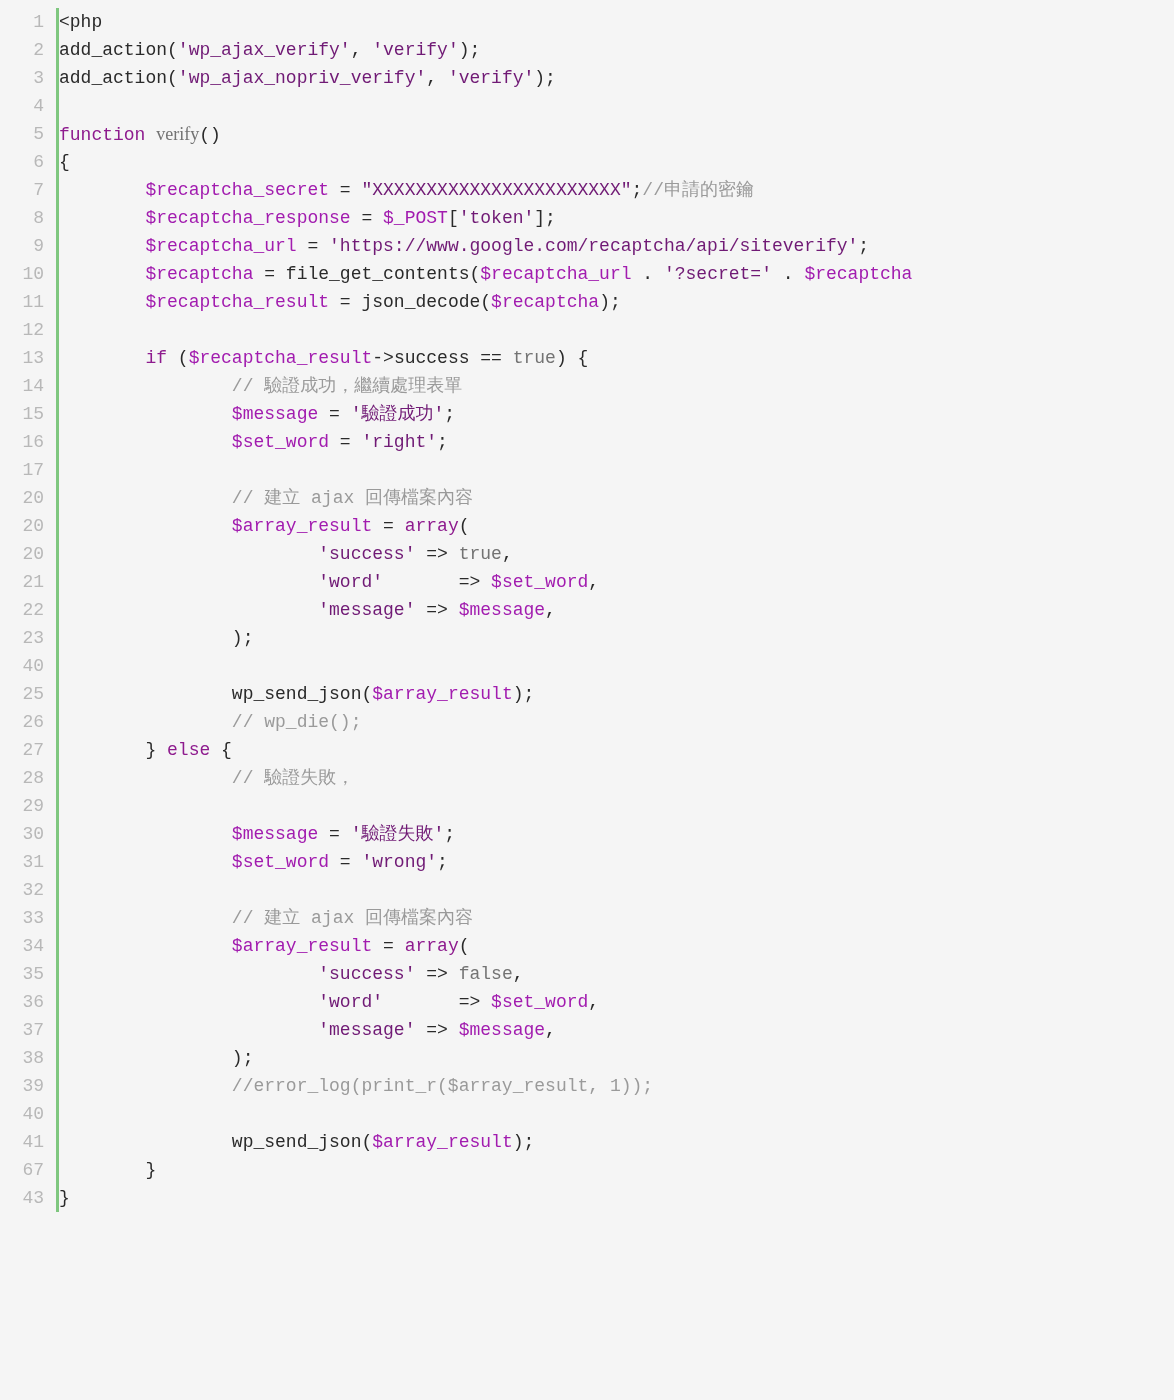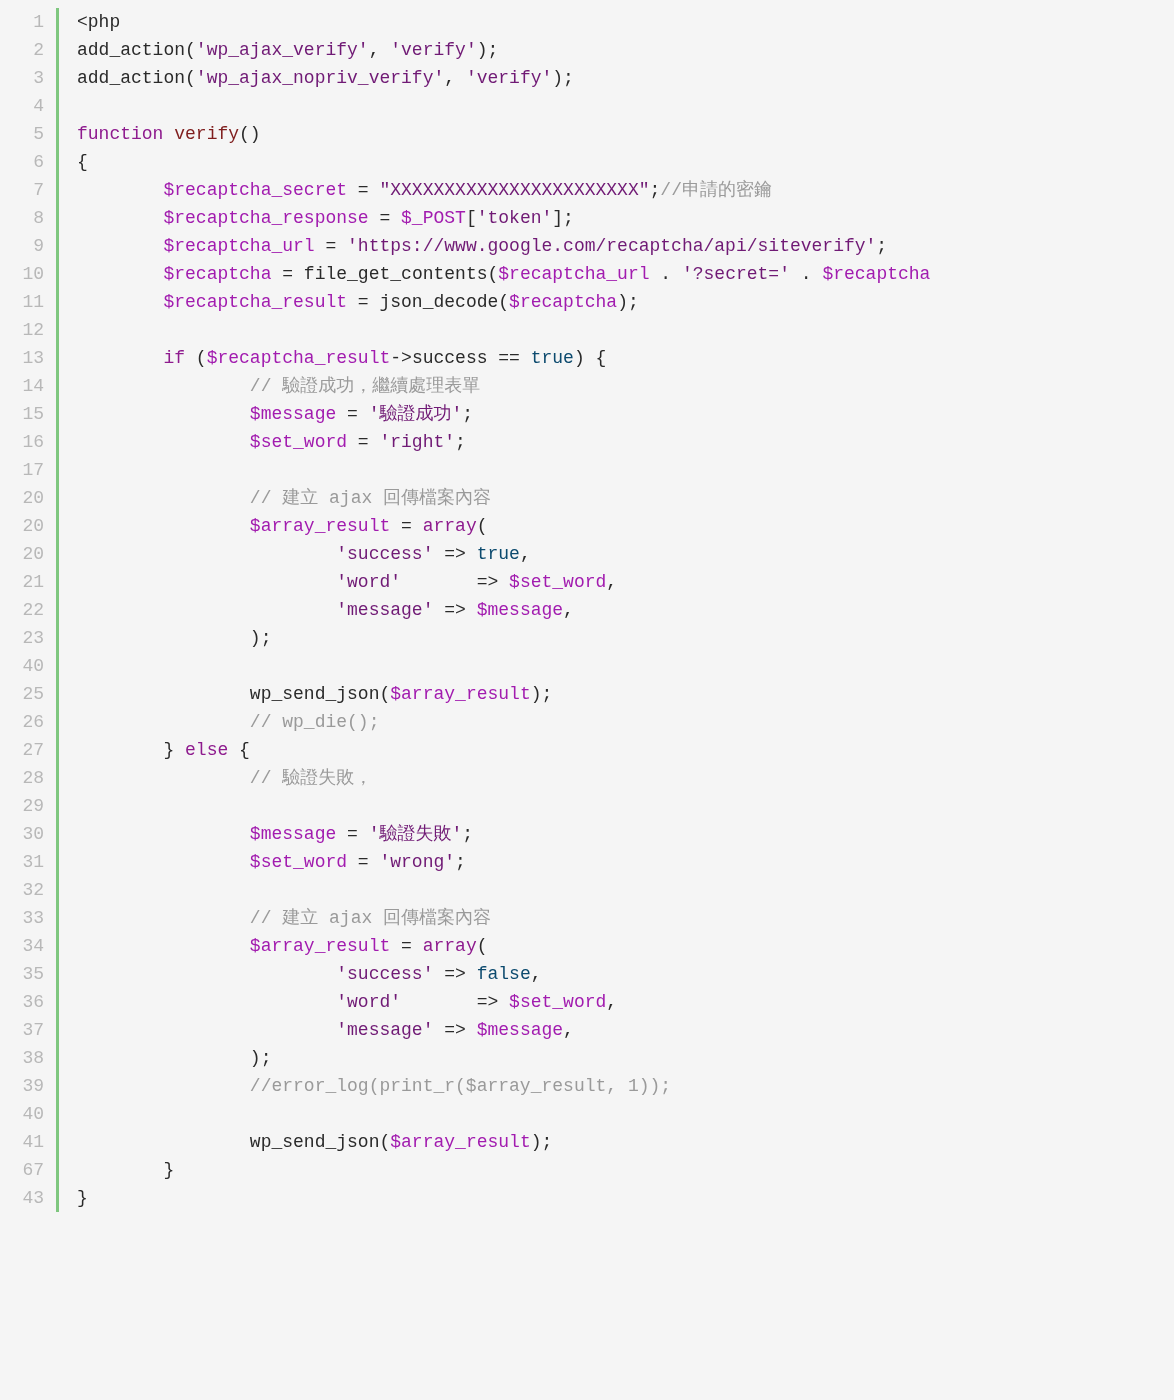--- a/index.html
+++ b/index.html
@@ -25,31 +25,30 @@
     user-select:none;
   }
   .gutter div { height:28px; }
   .marker {
     width:3px;
     flex:0 0 3px;
     background:#7fc77f;
   }
   .code {
     flex:1;
-    padding-left:18px;
     white-space:pre;
     overflow:hidden;
     color:#2a2a2a;
   }
   .code div { height:28px; }
   .kw { color:#8e1b8e;font-family:Liberation Mono, monospace; }
-  .fn { color:#7f1d1d; }
+  .fn { color:#737373;font-family:Liberation Serif, serif; }
   .str { color:#701a75; }
   .var { color:#a21caf; }
-  .num, .bool { color:#0c4a6e; }
+  .num, .bool { color:#737373; }
   .cmt { color:#9a9a9a; }
   .plain { color:#2a2a2a; }
 </style>
 </head>
 <body>
 
 <div class="code-container">
   <div class="gutter" id="gutter">
       <div>1</div>
       <div>2</div>

